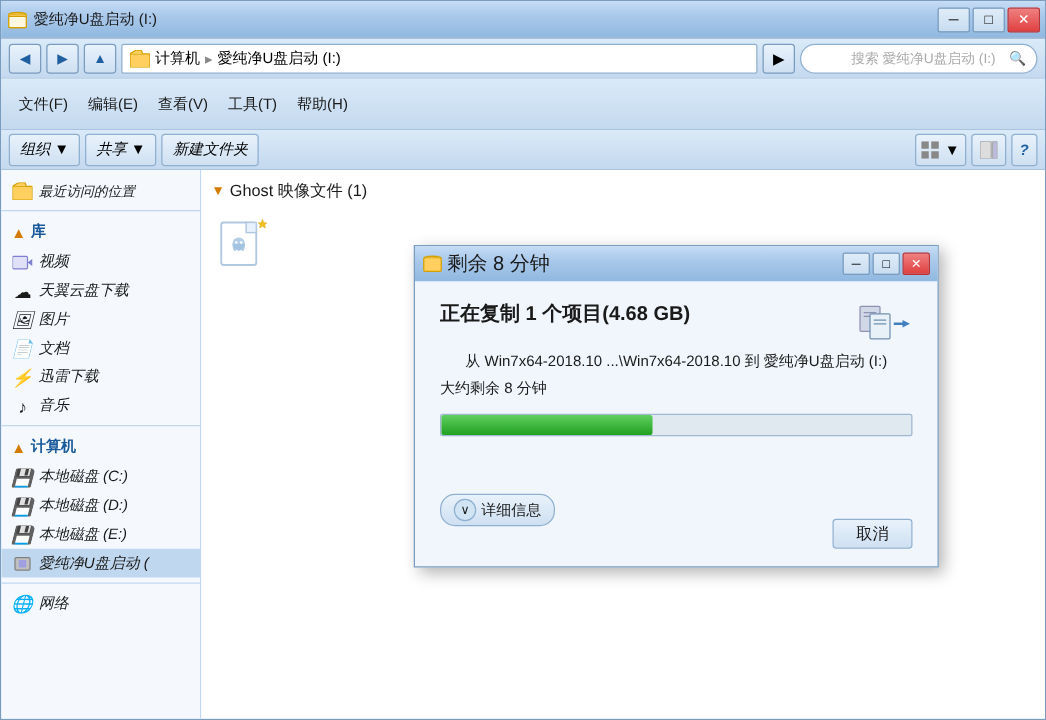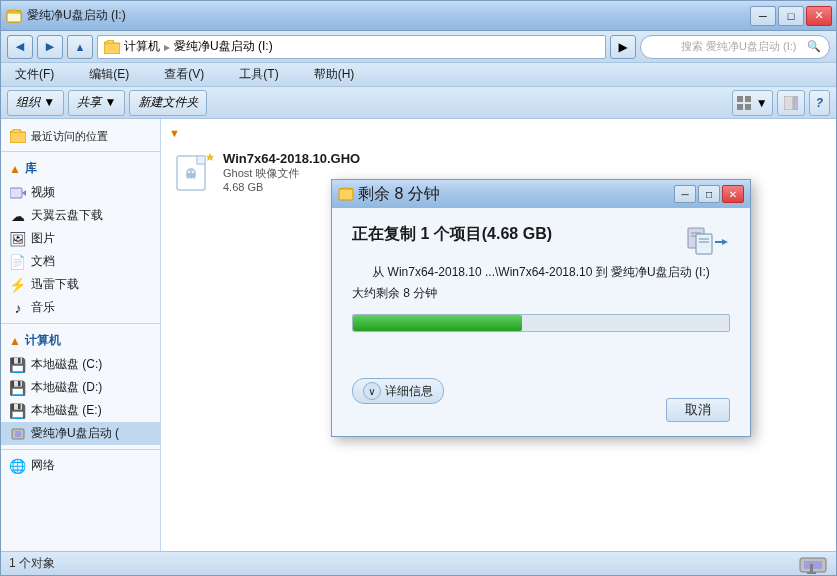--- a/index.html
+++ b/index.html
@@ -131,26 +131,26 @@
       align-items: center;
       padding: 0 8px;
       font-size: 11px;
       color: #888;
       gap: 4px;
     }
 
     
     .menu-bar {
       background: linear-gradient(to bottom, #daeaf8, #c4d9ef);
-      height: 24px;
+      height: 41px;
       display: flex;
       align-items: center;
       padding: 0 6px;
       border-bottom: 1px solid #a8c4df;
-      gap: 19px;
+      gap: 0;
     }
 
     .menu-item {
       padding: 2px 8px;
       cursor: pointer;
       border-radius: 2px;
       font-size: 12px;
       color: #1a1a1a;
     }
 
@@ -208,20 +208,21 @@
     }
 
     .sidebar-item {
       display: flex;
       align-items: flex-end;
       padding: 3px 8px;
       cursor: pointer;
       font-size: 12px;
       gap: 4px;
       color: #1a1a1a;
+      font-style: italic;
     }
     .sidebar-item.active { background: #c0d8ef; }
 
     .sidebar-item-icon {
       width: 18px;
       height: 16px;
       display: flex;
       align-items: center;
       justify-content: center;
       font-size: 14px;
@@ -609,42 +610,38 @@
           <div class="sidebar-item-icon">🌐</div>
           <span>网络</span>
         </div>
       </div>
     </div>
 
     <div class="content-area">
 
       <div class="folder-header">
         <span class="folder-triangle">▼</span>
+        <span>Ghost 映像文件 (1)</span>
       </div>
 
       <div class="file-item">
         <svg class="ghost-img" viewBox="0 0 40 40">
 
           <rect x="2" y="4" width="28" height="34" rx="2" fill="#fff" stroke="#b0c8e0" stroke-width="1.5"></rect>
           <path d="M22 4 L30 12 L22 12 Z" fill="#d0e4f4" stroke="#b0c8e0" stroke-width="1"></path>
           <rect x="22" y="4" width="8" height="8" rx="0" fill="#e8f2fc" stroke="#b0c8e0" stroke-width="1"></rect>
 
           <circle cx="16" cy="21" r="5" fill="#a0c0e0" opacity="0.8"></circle>
           <path d="M11 21 Q11 27 13 27 Q14 25 16 27 Q18 25 19 27 Q21 27 21 21" fill="#a0c0e0" opacity="0.8"></path>
 
           <circle cx="14" cy="20" r="1" fill="white"></circle>
           <circle cx="18" cy="20" r="1" fill="white"></circle>
 
           <polygon points="32,2 33.5,6 37,6 34.5,8.5 35.5,12 32,10 28.5,12 29.5,8.5 27,6 30.5,6" fill="#f0c020" stroke="#d4a000" stroke-width="0.5" transform="scale(0.7) translate(18,0)"></polygon>
         </svg>
-        <div class="file-info">
-          <div class="file-name">Win7x64-2018.10.GHO</div>
-          <div class="file-type">Ghost 映像文件</div>
-          <div class="file-size">4.68 GB</div>
-        </div>
       </div>
 
       <div class="copy-dialog">
 
         <div class="dialog-title-bar">
           <div class="dialog-title-icon">
             <svg width="16" height="16" viewBox="0 0 16 16">
               <rect x="1" y="3" width="14" height="11" rx="1" fill="#ffd060" stroke="#d4a000" stroke-width="1"></rect>
               <path d="M1 3 Q8 1 15 3" fill="#ffd060" stroke="#d4a000" stroke-width="1"></path>
             </svg>
@@ -694,24 +691,13 @@
           <div class="detail-btn">
             <span class="chevron-circle">∨</span>
             <span>详细信息</span>
           </div>
           <button class="cancel-btn">取消</button>
         </div>
       </div>
     </div>
   </div>
 
-  <div class="status-bar">
-    <span>1 个对象</span>
-    <div style="margin-left: auto; display:flex; gap:4px;">
-      <svg width="30" height="20" viewBox="0 0 30 20">
-        <rect x="2" y="4" width="26" height="14" rx="2" fill="#c0c0c0" stroke="#808080" stroke-width="1"></rect>
-        <rect x="6" y="7" width="18" height="8" fill="#a0a0e0"></rect>
-        <rect x="12" y="10" width="3" height="12" fill="#808080"></rect>
-        <rect x="9" y="18" width="9" height="2" fill="#808080"></rect>
-      </svg>
-    </div>
-  </div>
 </div>
 
 </body></html>

